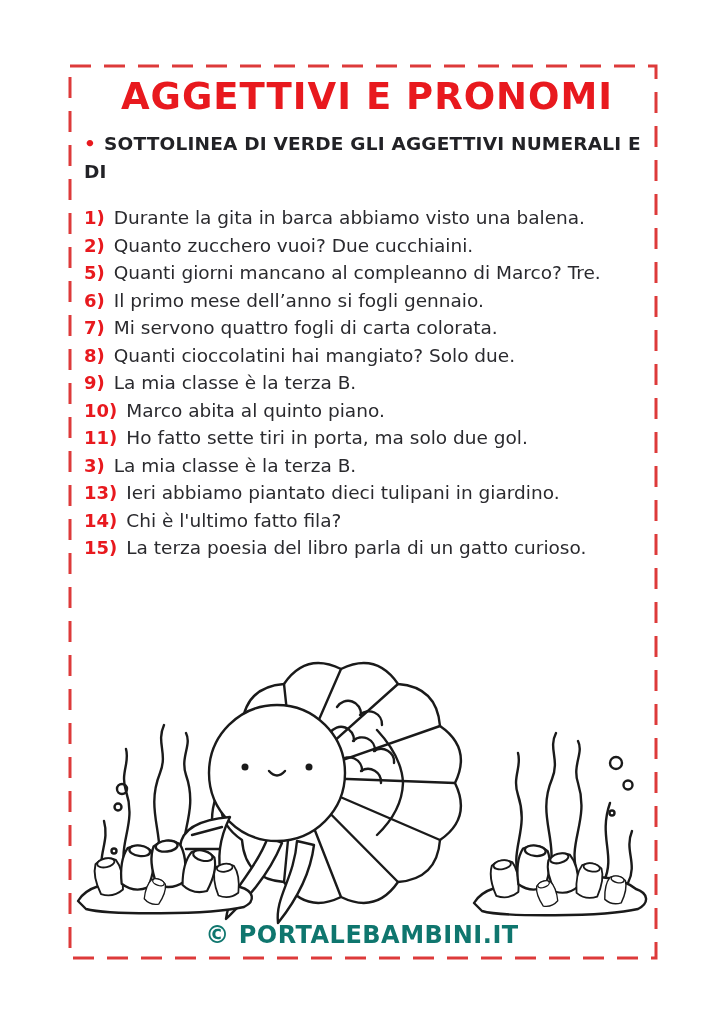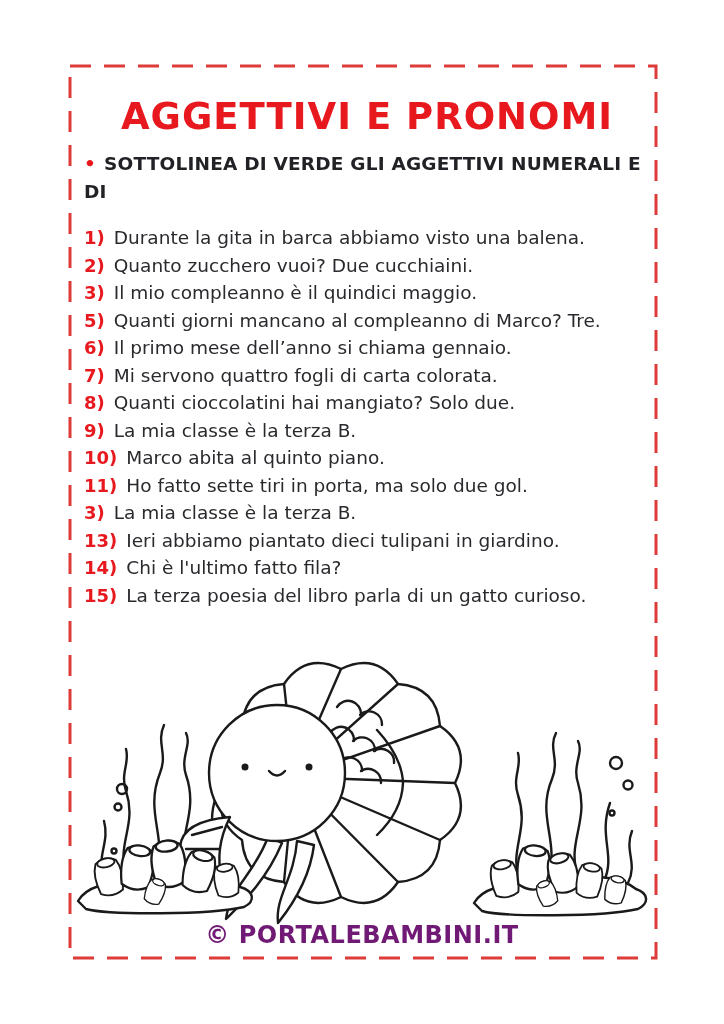--- a/index.html
+++ b/index.html
@@ -5,36 +5,36 @@
   html,body{margin:0;padding:0;background:#ffffff;}
   body{font-family:"DejaVu Sans","Liberation Sans",sans-serif;}
   .sheet{position:relative;width:724px;height:1024px;background:#ffffff;overflow:hidden;}
 
   .border-frame{position:absolute;left:0;top:0;width:724px;height:1024px;pointer-events:none;}
 
   .content{position:absolute;left:84px;top:74px;width:566px;}
 
   .title{margin:0;text-align:center;color:#e8191e;font-weight:bold;
          font-size:37px;line-height:45px;letter-spacing:1px;}
-  .title span{display:block;margin-top:20px;}
+  .title span{display:block;}
 
   .instruction{margin-top:11px;font-size:18.5px;line-height:28px;font-weight:bold;
                color:#222226;letter-spacing:0.2px;}
   .instruction .bullet{color:#e8191e;margin-right:8px;}
   .instruction span{display:inline;}
   .instruction .l2{display:block;}
 
   .items{margin-top:18px;}
   .item{font-size:18.5px;line-height:27.5px;color:#2a2a2e;white-space:nowrap;}
   .item .num{color:#e8191e;font-weight:bold;margin-right:9px;font-size:18px;}
 
   .illustration{position:absolute;left:72px;top:645px;width:580px;height:292px;}
 
   .footer{position:absolute;left:0;top:921px;width:724px;text-align:center;
-          font-weight:bold;font-size:24px;letter-spacing:0.5px;color:#701a75;}
+          font-weight:bold;font-size:24px;letter-spacing:0.5px;color:#0f766e;}
 </style>
 </head>
 <body>
 
 <div class="sheet">
 
   <svg class="border-frame" viewBox="0 0 724 1024">
     <rect x="70" y="66" width="586" height="892" fill="none" stroke="#dd3a3a" stroke-width="3" stroke-dasharray="21 13"></rect>
   </svg>
 
@@ -43,23 +43,22 @@
       <span>AGGETTIVI E PRONOMI</span>
     </h1>
 
     <div class="instruction">
       <span class="bullet">•</span><span>SOTTOLINEA DI VERDE GLI AGGETTIVI NUMERALI E DI</span>
     </div>
 
     <div class="items">
       <div class="item"><span class="num">1)</span><span>Durante la gita in barca abbiamo visto una balena.</span></div>
       <div class="item"><span class="num">2)</span><span>Quanto zucchero vuoi? Due cucchiaini.</span></div>
-      <div class="item"><span class="num">3)</span><span>Il mio compleanno è il quindici maggio.</span></div>
       <div class="item"><span class="num">5)</span><span>Quanti giorni mancano al compleanno di Marco? Tre.</span></div>
-      <div class="item"><span class="num">6)</span><span>Il primo mese dell’anno si chiama gennaio.</span></div>
+      <div class="item"><span class="num">6)</span><span>Il primo mese dell’anno si fogli gennaio.</span></div>
       <div class="item"><span class="num">7)</span><span>Mi servono quattro fogli di carta colorata.</span></div>
       <div class="item"><span class="num">8)</span><span>Quanti cioccolatini hai mangiato? Solo due.</span></div>
       <div class="item"><span class="num">9)</span><span>La mia classe è la terza B.</span></div>
       <div class="item"><span class="num">10)</span><span>Marco abita al quinto piano.</span></div>
       <div class="item"><span class="num">11)</span><span>Ho fatto sette tiri in porta, ma solo due gol.</span></div>
       <div class="item"><span class="num">3)</span><span>La mia classe è la terza B.</span></div>
       <div class="item"><span class="num">13)</span><span>Ieri abbiamo piantato dieci tulipani in giardino.</span></div>
       <div class="item"><span class="num">14)</span><span>Chi è l'ultimo fatto fila?</span></div>
       <div class="item"><span class="num">15)</span><span>La terza poesia del libro parla di un gatto curioso.</span></div>
     </div>

